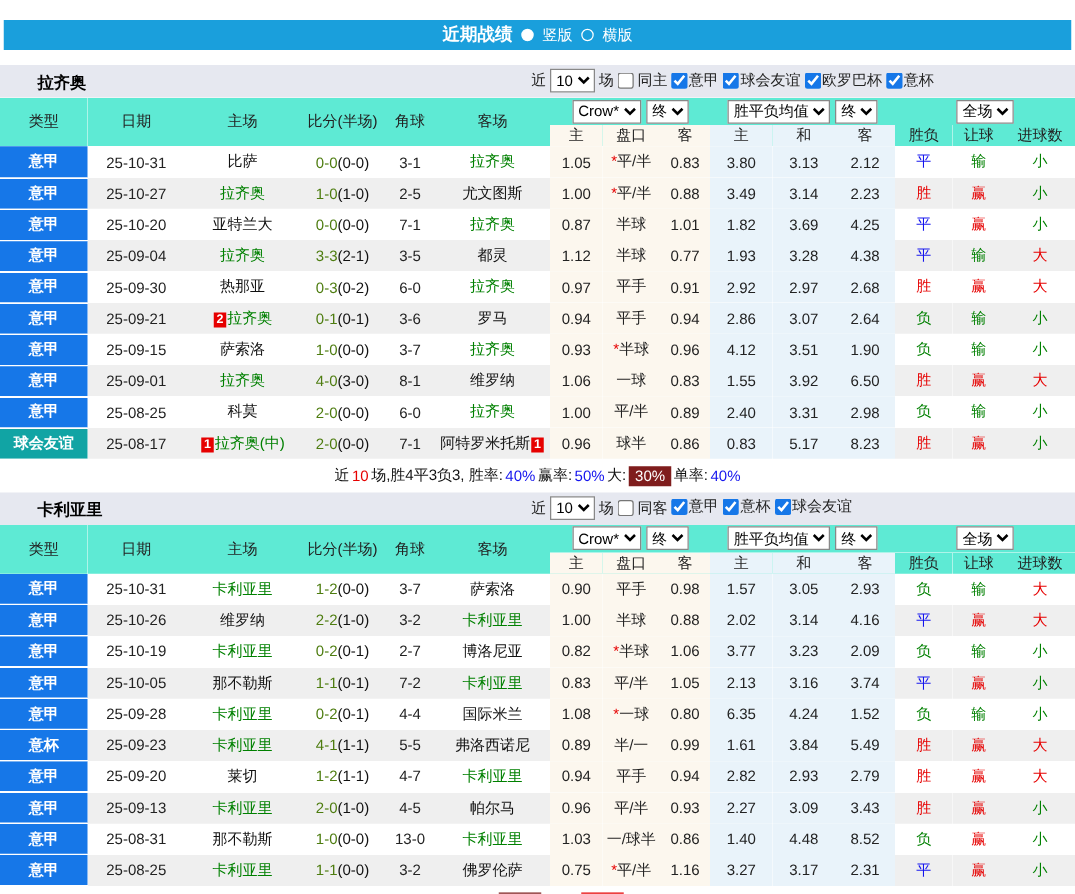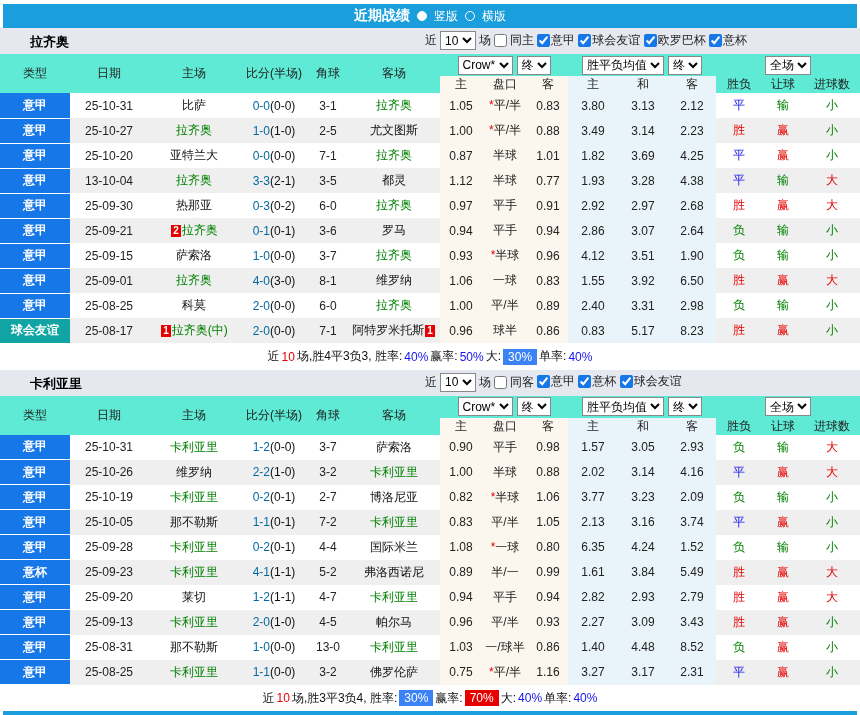--- a/index.html
+++ b/index.html
@@ -1,19 +1,19 @@
 <!DOCTYPE html>
 <html><head>
 <meta charset="utf-8">
 <style>
   * { box-sizing: border-box; margin: 0; padding: 0; }
   html,body { width:860px; height:715px; overflow:hidden; background:#fff;
     font-family:"Liberation Sans","DejaVu Sans",sans-serif; font-size:12px; color:#222; }
   .topstrip { height:4px; background:#fff; }
-  .topbar { height:24px; margin:0 3px; background:#1A9FDC; color:#fff;
+  .topbar { height:24px; margin:12px 3px; background:#1A9FDC; color:#fff;
     display:flex; align-items:center; justify-content:center; gap:7px; }
   .topbar .title { font-weight:bold; font-size:14px; }
   .radio { display:inline-block; width:10px; height:10px; border:1px solid #fff; border-radius:50%; background:transparent; }
   .radio.on { background:#fff; }
   .rlabel { font-size:12px; }
   .ctrlrow { height:26px; background:#E6E8F0; position:relative; }
   .teamname { position:absolute; left:30px; top:5px; font-weight:bold; font-size:13px; color:#000; }
   .filters { position:absolute; left:425px; top:3px; display:flex; align-items:center; gap:3px; white-space:nowrap; }
   .filters select { height:19px; font-size:12px; border:1px solid #888; background:#fff; }
   .filters input[type=checkbox] { width:13px; height:13px; accent-color:#1677E8; vertical-align:middle; }
@@ -27,28 +27,28 @@
   td.bg-cream, th.bg-cream { background:#FCF7EE; }
   td.bg-ltblue, th.bg-ltblue { background:#E9F3FA; }
   tbody tr:nth-child(even) td.alt { background:#EFEFEF; }
   td.typecell { color:#fff; font-weight:bold; border-bottom:1px solid #fff; font-size:12px; }
   .c-league { background:#1677E8; }
   .c-friendly { background:#11A4A4; }
   .c-green { color:#008000; }
   .c-black { color:#111;margin-top:48px; }
   .c-red { color:#E60000; }
   .c-blue { color:#1414EE; }
-  .score { color:#0369a1; }
+  .score { color:#4d7c0f; }
   .half { color:#111; }
   .star { color:#E60000; }
   .rc { display:inline-block; background:#E60000; color:#fff; font-size:10px; line-height:12px;
         padding:0 2px; margin:0 1px; font-weight:bold; }
   .summary { height:26px; background:#fff; display:flex; align-items:center; justify-content:center; }
   .seg { margin:0 1px; }
-  .c-badge-green { background:#3b82f6; color:#fff; padding:1px 5px; }
+  .c-badge-green { background:#7f1d1d; color:#fff; padding:1px 5px; }
   .c-badge-red { background:#E60000; color:#fff; padding:1px 5px; }
   .footerbar { height:13px; margin:0 3px; background:#1A9FDC; overflow:hidden; }
   .footerbar .ftitle { color:#fff; font-weight:bold; font-size:14px; text-align:center; padding-top:5px; line-height:16px; }
   a.teamlink { text-decoration:none; cursor:pointer; }
 </style>
 </head>
 <body>
 
 <div class="topstrip"></div>
 
@@ -214,21 +214,21 @@
     <td class="bg-ltblue">1.82</td>
     <td class="bg-ltblue">3.69</td>
     <td class="bg-ltblue">4.25</td>
     <td class="alt"><span class="c-blue">平</span></td>
     <td class="alt"><span class="c-red">赢</span></td>
     <td class="alt"><span class="c-green">小</span></td>
   </tr>
 
   <tr>
     <td class="typecell c-league">意甲</td>
-    <td class="alt">13-10-04</td>
+    <td class="alt">25-09-04</td>
     <td class="alt">
       <a class="teamlink c-green">拉齐奥</a>
     </td>
     <td class="alt">
       <span class="score">3-3</span><span class="half">(2-1)</span>
     </td>
     <td class="alt">3-5</td>
     <td class="alt">
       <a class="teamlink c-black">都灵</a>
     </td>
@@ -633,21 +633,21 @@
 
   <tr>
     <td class="typecell c-league">意杯</td>
     <td class="alt">25-09-23</td>
     <td class="alt">
       <a class="teamlink c-green">卡利亚里</a>
     </td>
     <td class="alt">
       <span class="score">4-1</span><span class="half">(1-1)</span>
     </td>
-    <td class="alt">5-2</td>
+    <td class="alt">5-5</td>
     <td class="alt">
       <a class="teamlink c-black">弗洛西诺尼</a>
     </td>
     <td class="bg-cream">0.89</td>
     <td class="bg-cream">
       <span>半/一</span>
     </td>
     <td class="bg-cream">0.99</td>
     <td class="bg-ltblue">1.61</td>
     <td class="bg-ltblue">3.84</td>

